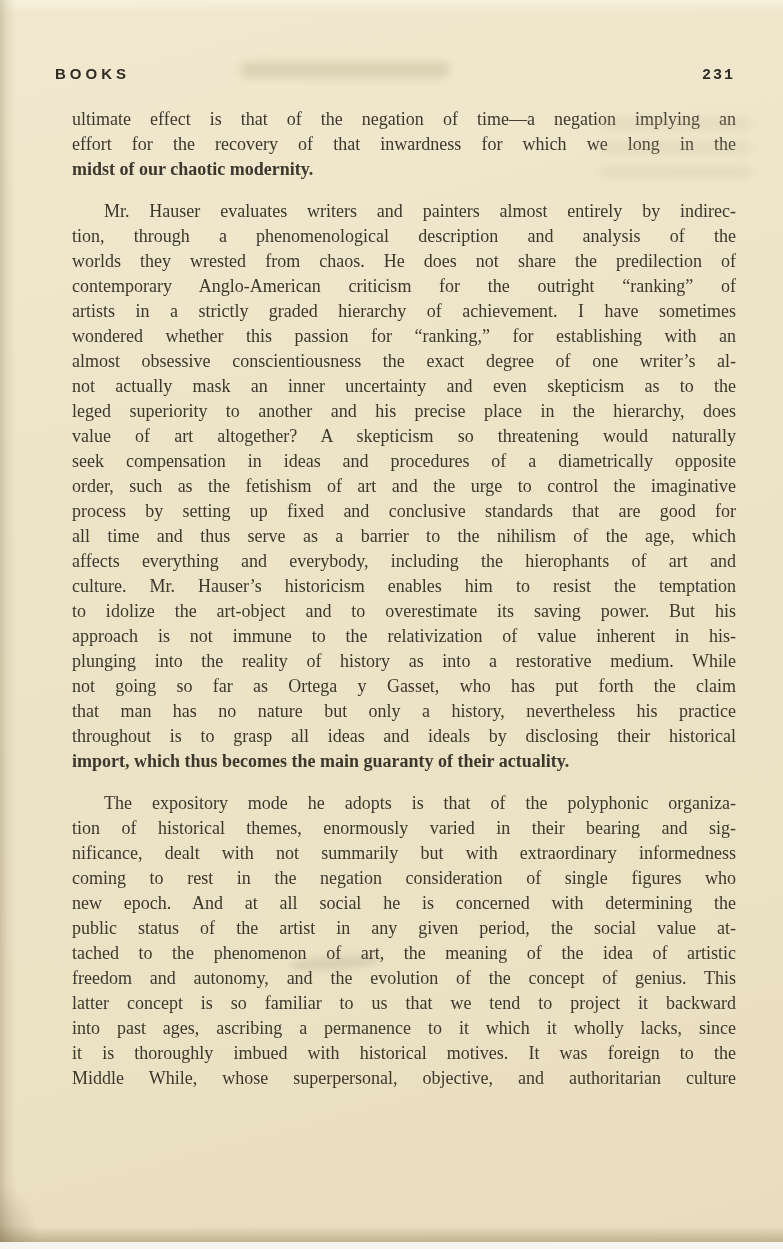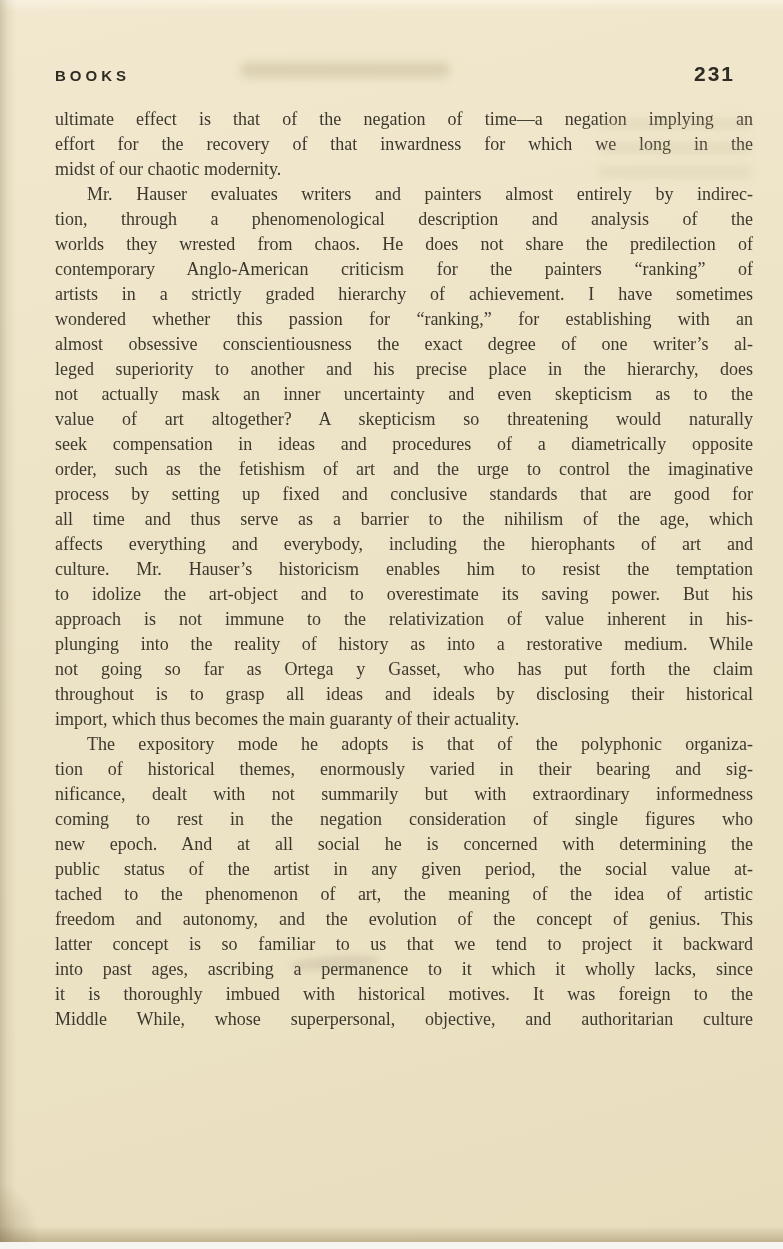--- a/index.html
+++ b/index.html
@@ -54,30 +54,30 @@
     transform: rotate(-4deg); border-radius: 50%;
   }
   .running-header {
     display: flex; justify-content: space-between; align-items: baseline;
     height: 16px; line-height: 16px;
     font-family: "Liberation Sans", "DejaVu Sans", sans-serif;
     font-weight: bold;
     color: #2f2c25;
   }
   .section-title { font-size: 15px; letter-spacing: 4px; }
-  .page-number  { font-size: 21px; letter-spacing: 2px; padding-right: 18px; }
+  .page-number  { font-size: 15px; letter-spacing: 2px; padding-right: 18px; font-family: Liberation Mono, monospace; }
   .page-body { margin-top: 25px; color: #3c382d; font-size: 18px; }
-  .paragraph { margin: 0; }
+  .paragraph { margin: 17px; }
   .line {
     height: 25px; line-height: 25px;
     text-align: justify; text-align-last: justify;
     overflow: hidden;
     white-space: normal;
   }
-  .line.endline { text-align-last: left; }
+  .line.endline { text-align-last: left; font-weight: bold; }
   .line.indent  { text-indent: 32px; }
 </style>
 </head>
 <body>
 
 <div class="scan">
   <div class="page">
     <div class="strip-top"></div>
     <div class="ghost-a"></div>
     <div class="ghost-b"></div>
@@ -91,37 +91,38 @@
     <div class="page-body">
         <div class="paragraph">
           <div class="line">ultimate effect is that of the negation of time—a negation implying an</div>
           <div class="line">effort for the recovery of that inwardness for which we long in the</div>
           <div class="line endline">midst of our chaotic modernity.</div>
         </div>
         <div class="paragraph">
           <div class="line indent">Mr. Hauser evaluates writers and painters almost entirely by indirec-</div>
           <div class="line">tion, through a phenomenological description and analysis of the</div>
           <div class="line">worlds they wrested from chaos. He does not share the predilection of</div>
-          <div class="line">contemporary Anglo-American criticism for the painters “ranking” of</div>
+          <div class="line">contemporary Anglo-American criticism for the outright “ranking” of</div>
           <div class="line">artists in a strictly graded hierarchy of achievement. I have sometimes</div>
           <div class="line">wondered whether this passion for “ranking,” for establishing with an</div>
           <div class="line">almost obsessive conscientiousness the exact degree of one writer’s al-</div>
+          <div class="line">not actually mask an inner uncertainty and even skepticism as to the</div>
           <div class="line">leged superiority to another and his precise place in the hierarchy, does</div>
-          <div class="line">not actually mask an inner uncertainty and even skepticism as to the</div>
           <div class="line">value of art altogether? A skepticism so threatening would naturally</div>
           <div class="line">seek compensation in ideas and procedures of a diametrically opposite</div>
           <div class="line">order, such as the fetishism of art and the urge to control the imaginative</div>
           <div class="line">process by setting up fixed and conclusive standards that are good for</div>
           <div class="line">all time and thus serve as a barrier to the nihilism of the age, which</div>
           <div class="line">affects everything and everybody, including the hierophants of art and</div>
           <div class="line">culture. Mr. Hauser’s historicism enables him to resist the temptation</div>
           <div class="line">to idolize the art-object and to overestimate its saving power. But his</div>
           <div class="line">approach is not immune to the relativization of value inherent in his-</div>
           <div class="line">plunging into the reality of history as into a restorative medium. While</div>
           <div class="line">not going so far as Ortega y Gasset, who has put forth the claim</div>
+          <div class="line">that man has no nature but only a history, nevertheless his practice</div>
           <div class="line">throughout is to grasp all ideas and ideals by disclosing their historical</div>
           <div class="line endline">import, which thus becomes the main guaranty of their actuality.</div>
         </div>
         <div class="paragraph">
           <div class="line indent">The expository mode he adopts is that of the polyphonic organiza-</div>
           <div class="line">tion of historical themes, enormously varied in their bearing and sig-</div>
           <div class="line">nificance, dealt with not summarily but with extraordinary informedness</div>
           <div class="line">coming to rest in the negation consideration of single figures who</div>
           <div class="line">new epoch. And at all social he is concerned with determining the</div>
           <div class="line">public status of the artist in any given period, the social value at-</div>

